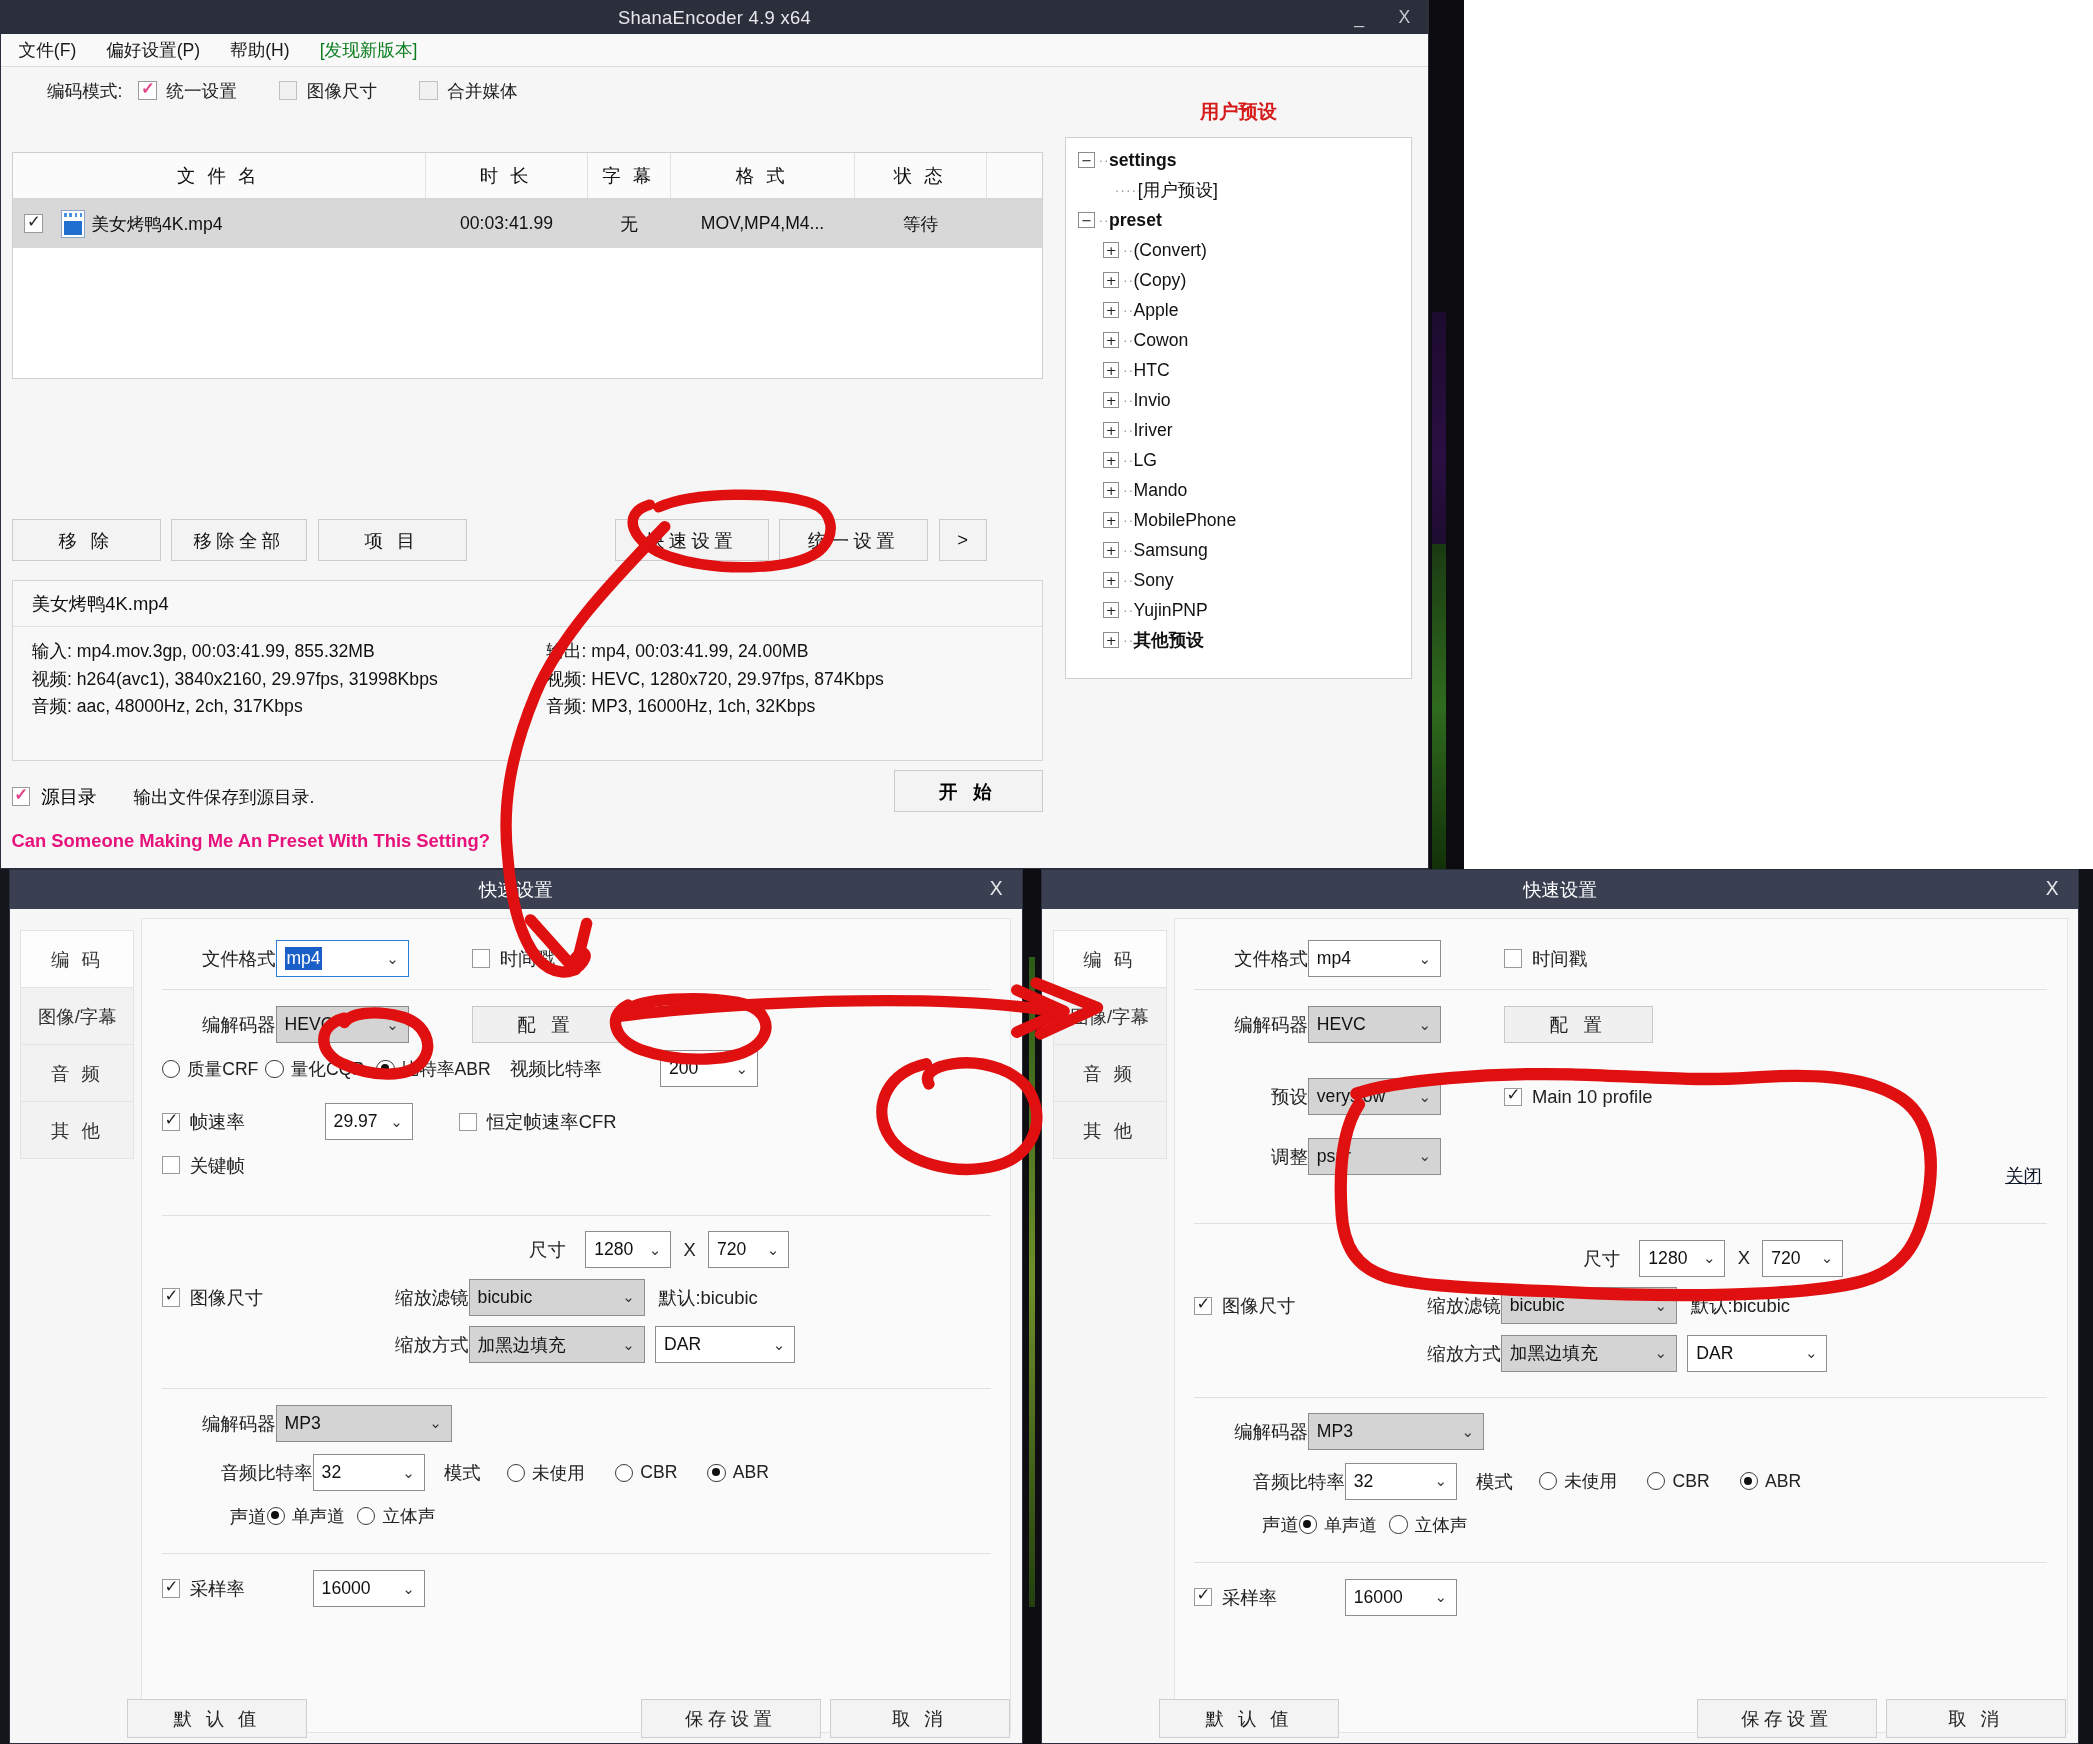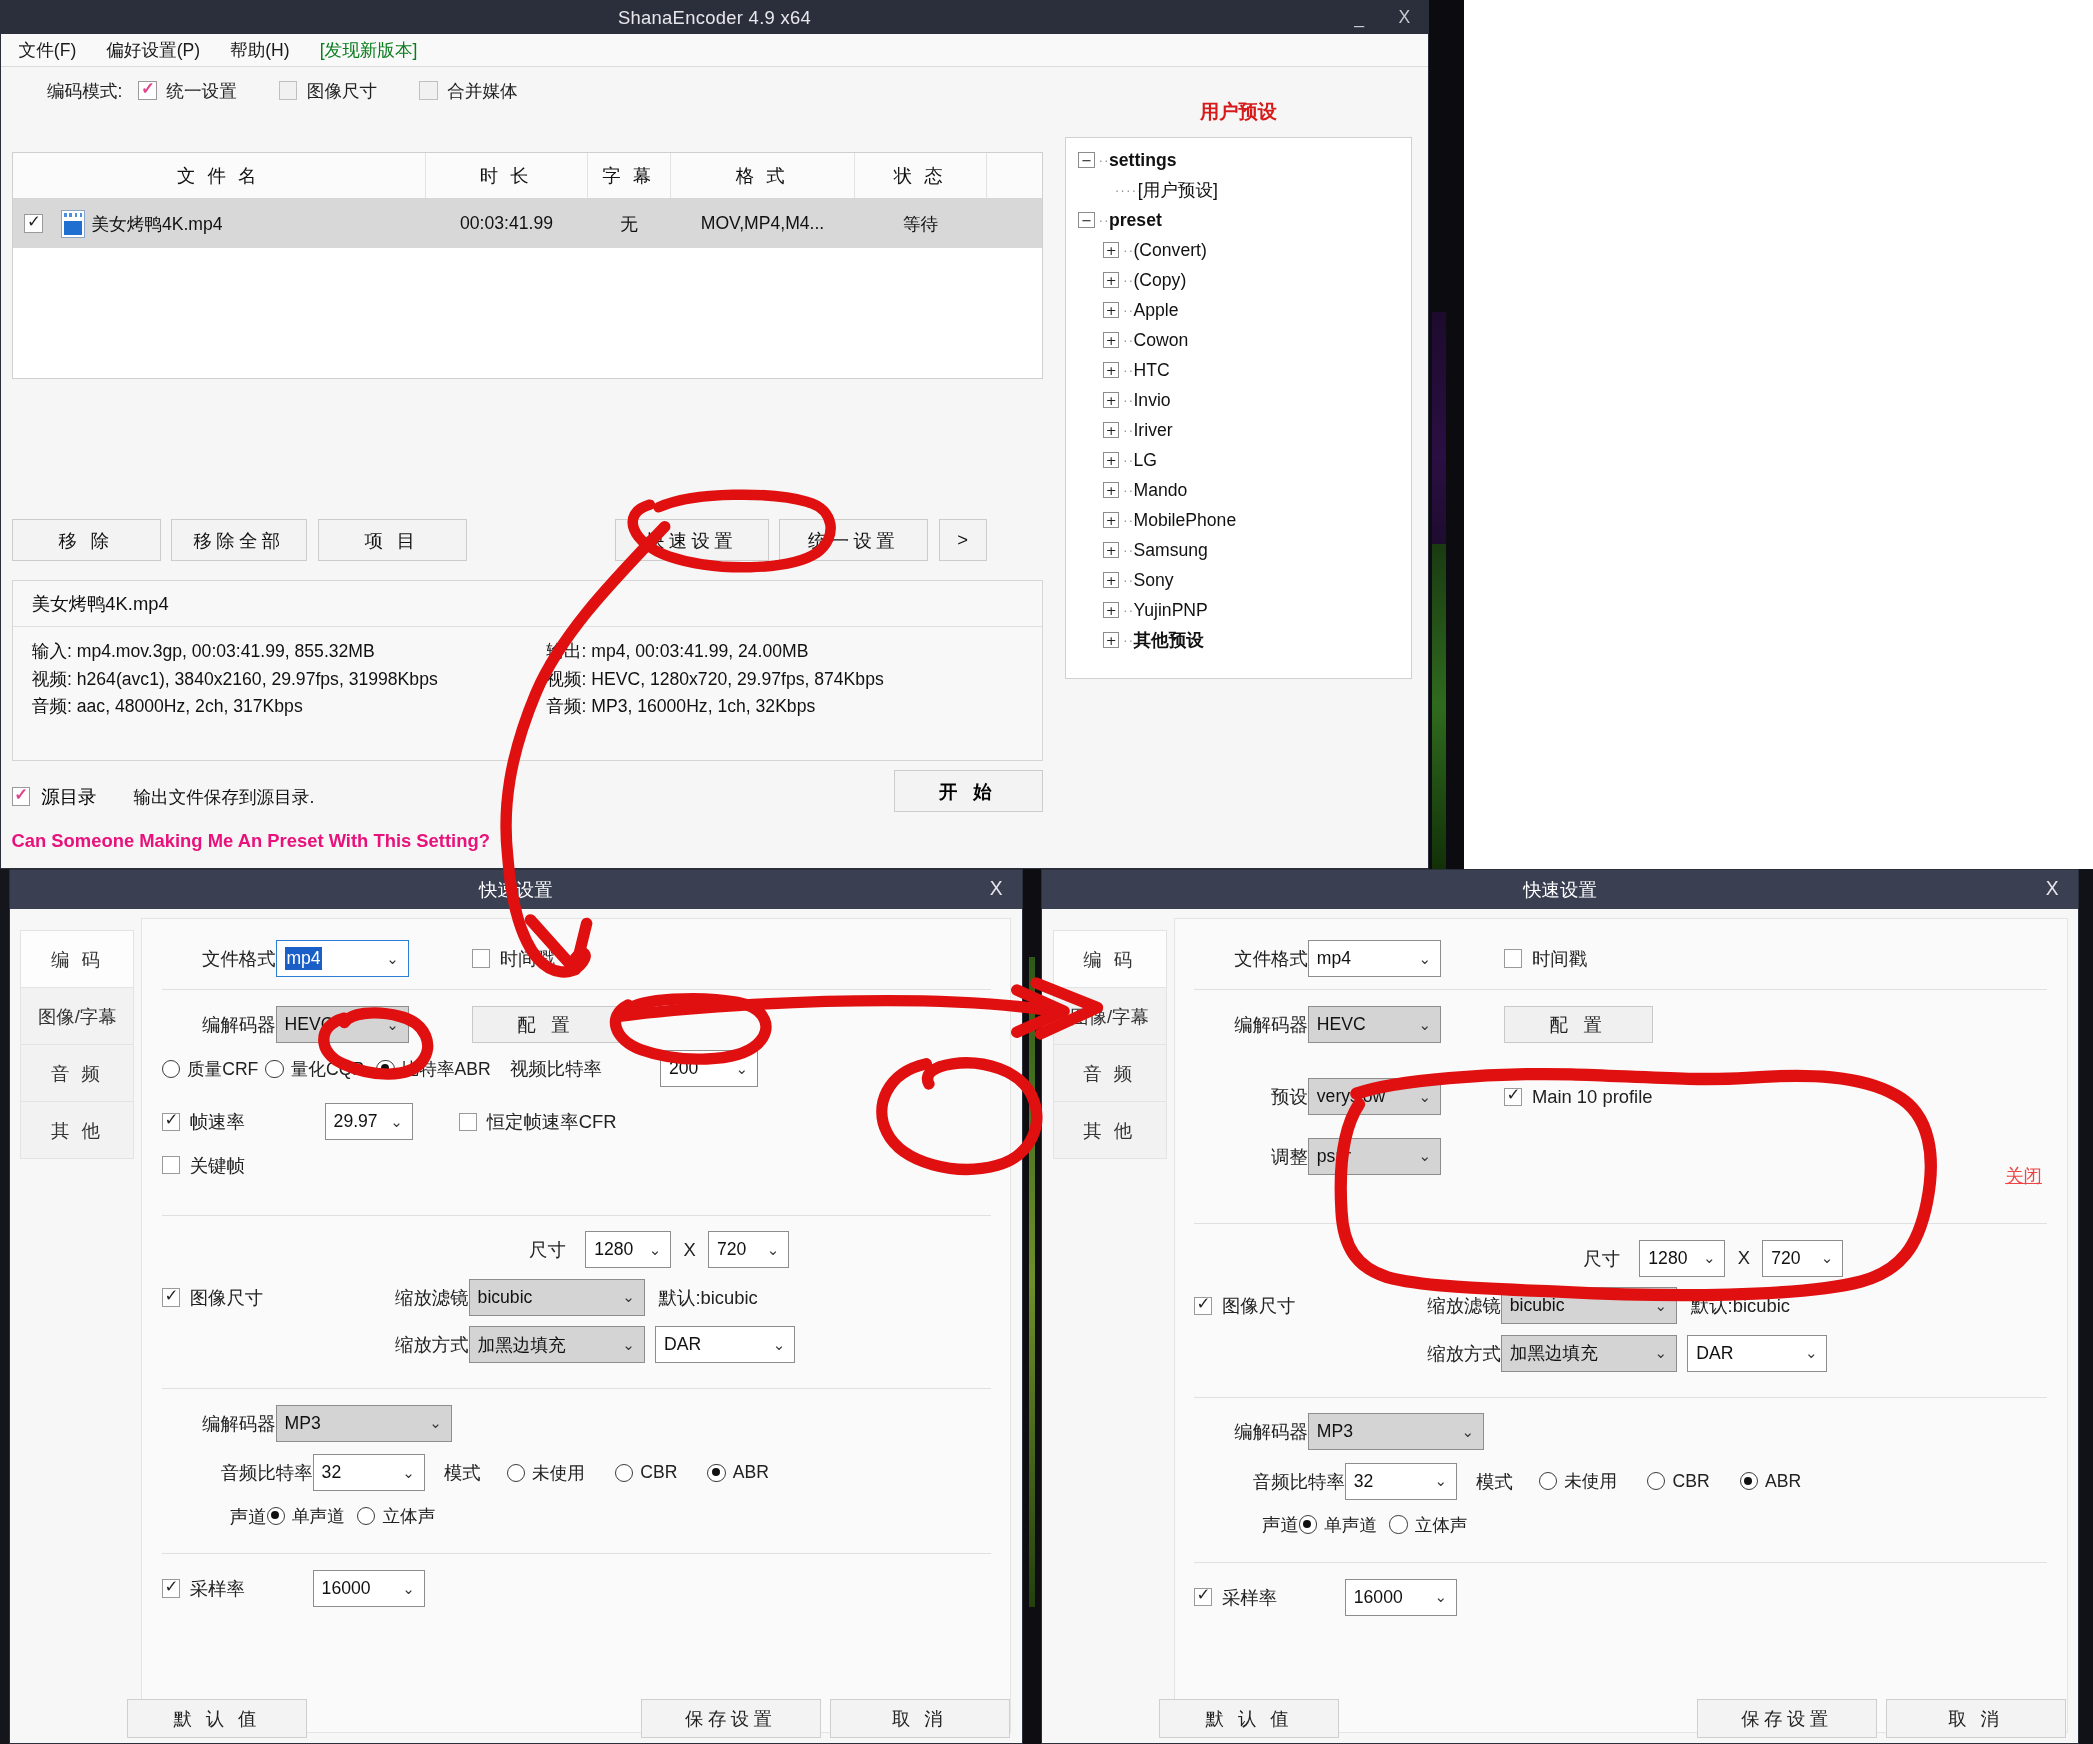--- a/index.html
+++ b/index.html
@@ -149,21 +149,21 @@
      position:relative; background:#fff; }
   .rad.on:after { content:""; position:absolute; left:3.5px; top:3.5px; width:8px; height:8px;
      border-radius:50%; background:#111; }
   .rwrap { display:flex; align-items:center; gap:7px; font-size:17.6px; color:#222; }
 
   .qs-foot { position:absolute; left:0; bottom:0; width:100%; height:49px; display:flex;
      align-items:center; }
   .fbtn { height:39px; background:#f3f3f3; border:0.9px solid #cfcfcf; display:flex;
      align-items:center; justify-content:center; font-size:18.4px; color:#222; letter-spacing:4.4px; }
 
-  .closelink { color:#ef4444; text-decoration:underline; font-size:18.4px; }
+  .closelink { color:#0f172a; text-decoration:underline; font-size:18.4px; }
 
   
   #annot { position:absolute; left:0; top:0; width:2094px; height:1744px; pointer-events:none; }
 </style>
 </head>
 <body>
 
 <div id="desktop-bg">
   <div class="wall-strip" style="left:1429px; top:0; width:35px; height:869px; background:#0b0b10;"></div>
   <div class="wall-strip" style="left:1432px; top:312px; width:14px; height:290px; background:linear-gradient(180deg,#1d0b2e,#2a0f42,#160a24);"></div>

